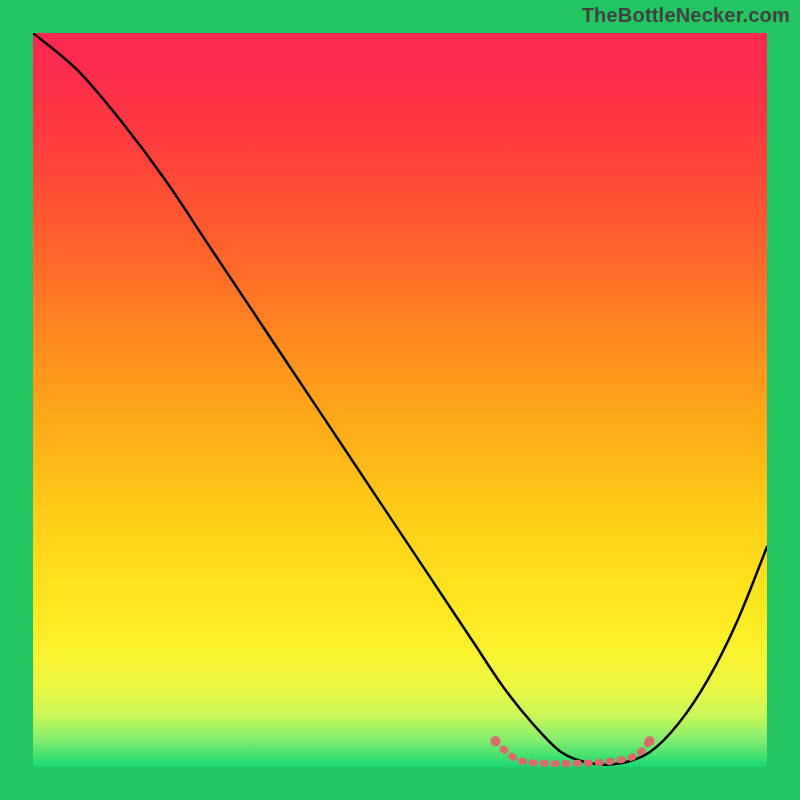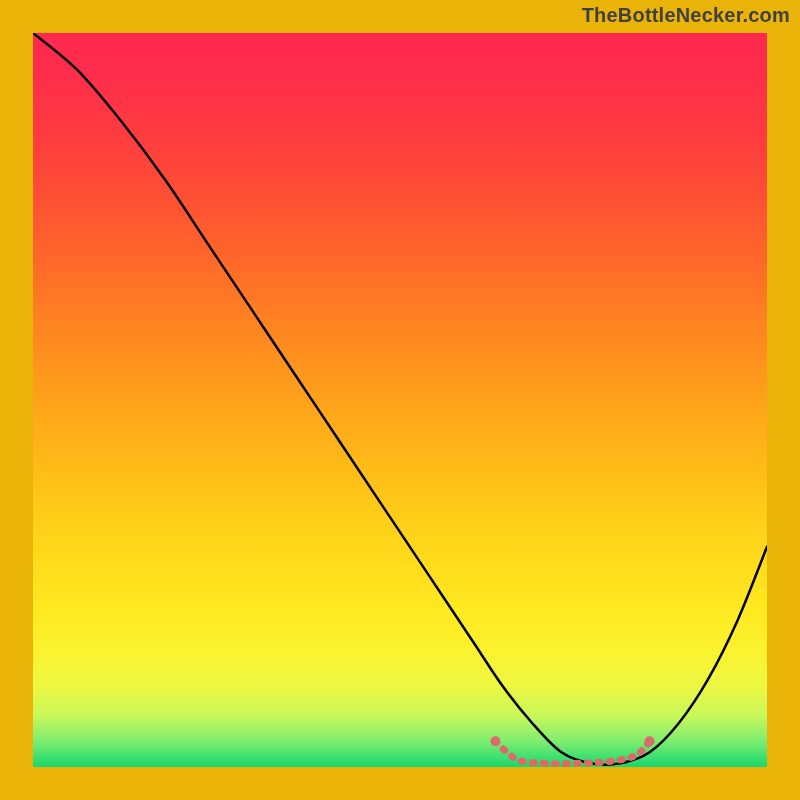--- a/index.html
+++ b/index.html
@@ -8,21 +8,21 @@
     width: 800px;
     height: 800px;
     background: #000;
     font-family: Arial, sans-serif;
     overflow: hidden;
   }
   .outer {
     position: relative;
     width: 800px;
     height: 800px;
-    background: #eab308;
+    background: #22c55e;
   }
   .watermark {
     position: absolute;
     top: 4px;
     right: 10px;
     font-size: 20px;
     font-weight: bold;
     color: #414141;
     z-index: 5;
     letter-spacing: 0.2px;

